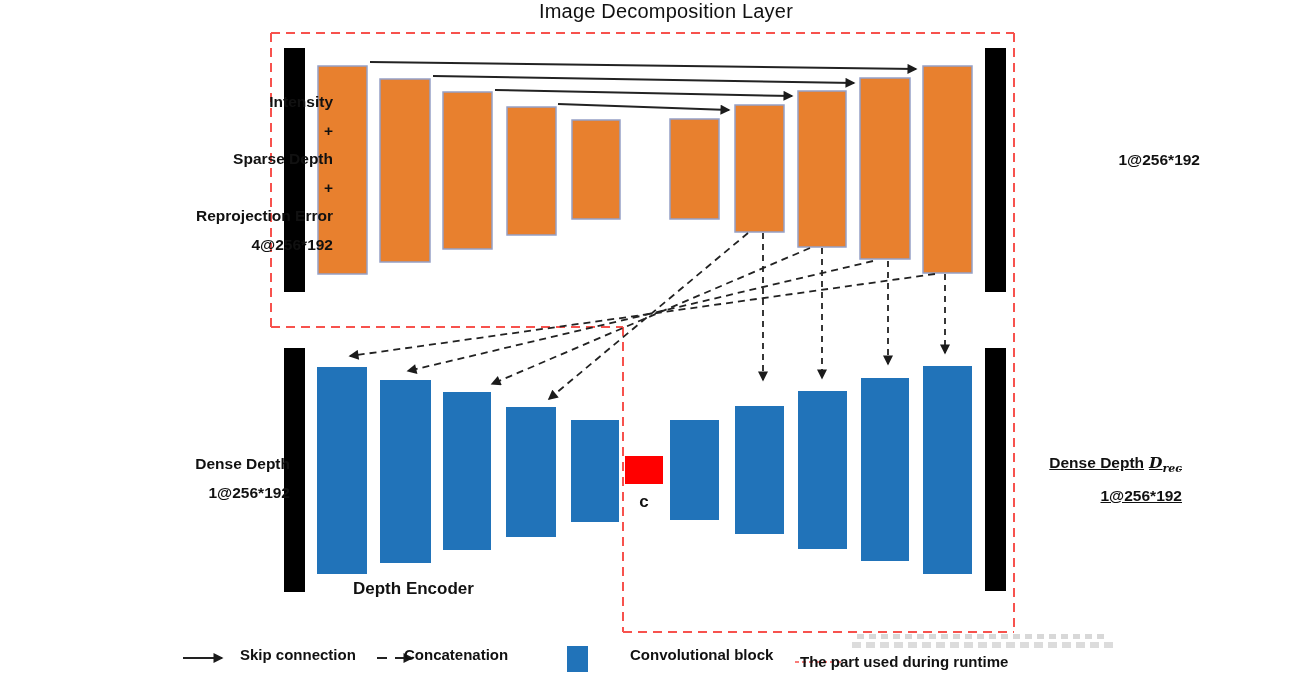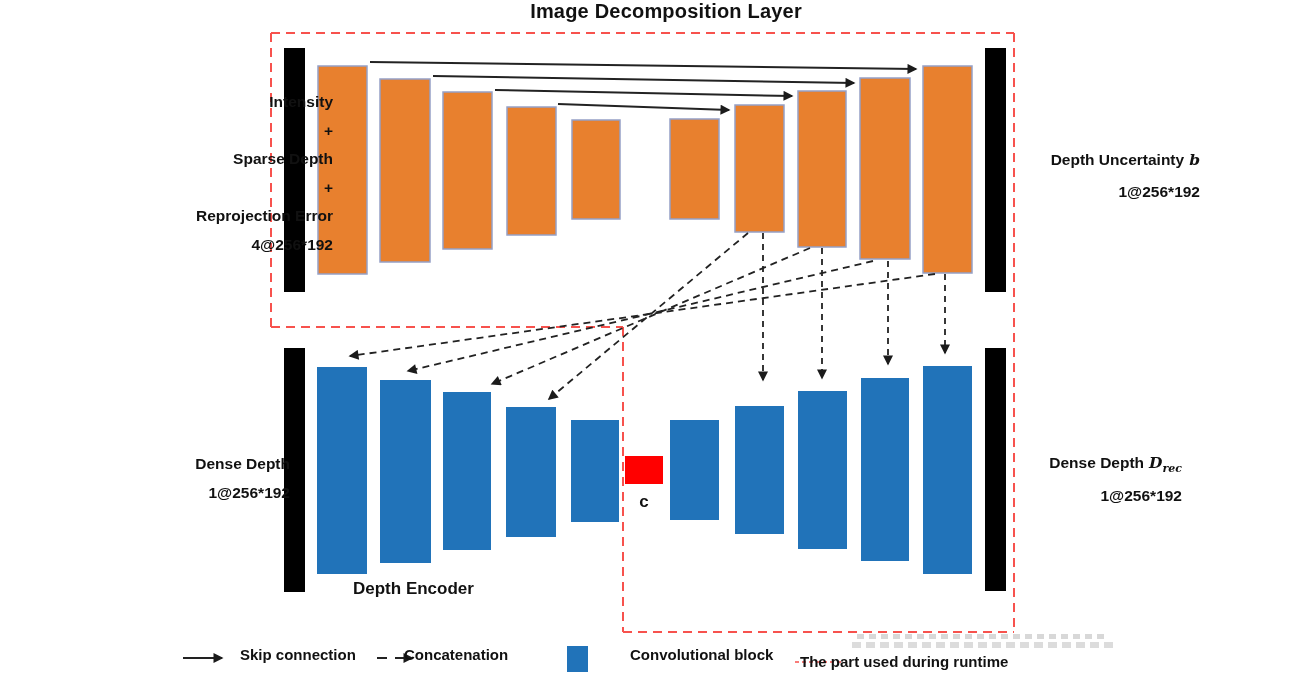--- a/index.html
+++ b/index.html
@@ -4,27 +4,27 @@
 <style>
   html,body { margin:0; padding:0; background:#ffffff; }
   #stage {
     position:relative; width:1308px; height:680px; background:#ffffff;
     font-family:"Liberation Sans", sans-serif; color:#111; overflow:hidden;
   }
   #diagram-svg { position:absolute; left:0; top:0; width:1308px; height:680px; }
   .t { position:absolute; color:#111; }
   .title {
     left:366px; top:0px; width:600px; text-align:center;
-    font-size:20px; font-weight:700; letter-spacing:.2px;
+    font-size:20px; font-weight:400; letter-spacing:.2px;
   }
   .block { text-align:right; font-weight:700; font-size:15.5px; }
   .top-input  { left:118px; top:88px;  width:215px; line-height:28.5px; }
   .top-output { left:1012px; top:144px; width:188px; line-height:32px; }
   .bot-input  { left:105px; top:449px; width:185px; line-height:29px; }
-  .bot-output { left:1010px; top:449px; width:172px; line-height:27px; }
+  .bot-output { left:1010px; top:449px; width:172px; line-height:27px;text-decoration:underline; }
   .enc-label  { left:353px; top:579px; width:200px; font-weight:700; font-size:17px; }
   .dec-label  { left:758px; top:579px; width:200px; text-align:center; font-weight:700; font-size:17px; }
   .c-label    { left:630px; top:492px; width:28px; text-align:center; font-weight:700; font-size:17px; }
   .mvar { font-family:"DejaVu Serif", serif; font-style:italic; font-weight:700; margin-left:5px; }
   .msub { font-family:"DejaVu Serif", serif; font-style:italic; font-weight:700; font-size:11px; }
   .legend-text { position:absolute; top:646px; font-weight:700; font-size:15px; white-space:nowrap; }
   .lg-skip    { left:240px; }
   .lg-concat  { left:404px;text-align:right; }
   .lg-conv    { left:630px; }
   .lg-runtime { left:800px;margin-top:7px; }
@@ -99,21 +99,20 @@
   <div class="t block top-input">
     <div>Intensity</div>
     <div>+</div>
     <div>Sparse Depth</div>
     <div>+</div>
     <div>Reprojection Error</div>
     <div>4@256*192</div>
   </div>
 
   <div class="t block top-output">
-    <div><span>Depth Uncertainty</span><span class="mvar">b</span></div>
     <div>1@256*192</div>
   </div>
 
   <div class="t block bot-input">
     <div>Dense Depth</div>
     <div>1@256*192</div>
   </div>
 
   <div class="t block bot-output">
     <div><span>Dense Depth</span><span class="mvar">D</span><sub class="msub">rec</sub></div>

